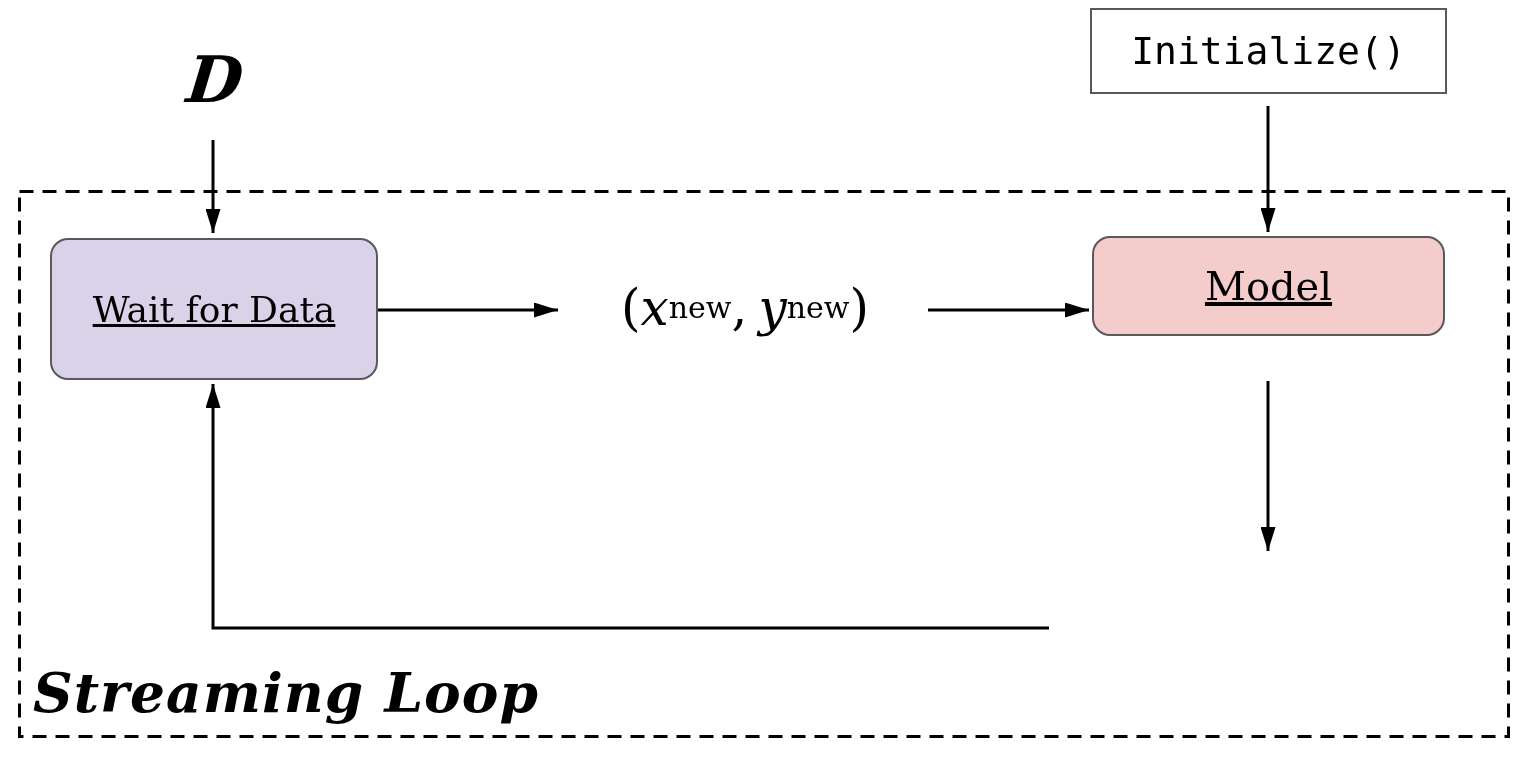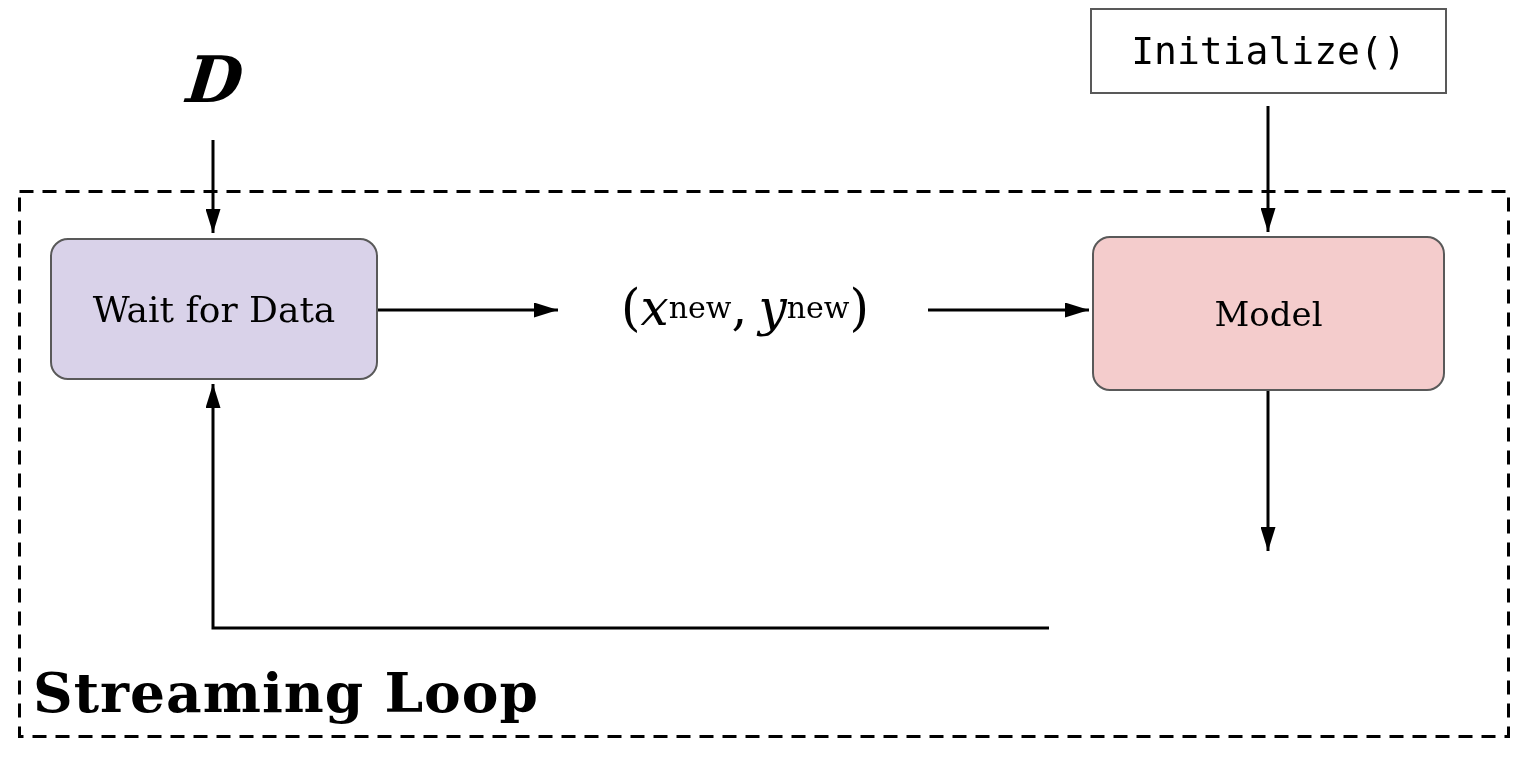--- a/index.html
+++ b/index.html
@@ -44,21 +44,21 @@
   }
   .box {
     position: absolute;
     display: flex;
     align-items: center;
     justify-content: center;
     box-sizing: border-box;
     border: 2.5px solid var(--box-border, #595959);
     white-space: nowrap;
   }
-  .rounded { border-radius: 18px; }
+  .rounded { border-radius: 18px; text-decoration: underline; }
   .init-box {
     left: 1090px;
     top: 8px;
     width: 357px;
     height: 86px;
     background: #ffffff;
     border-width: 2px;
     font-family: "DejaVu Sans Mono", monospace;
     font-size: 38px;
   }
@@ -67,23 +67,23 @@
     top: 238px;
     width: 328px;
     height: 142px;
     background: var(--wait-box-fill, #d9d2e9);
     font-size: 36px;
   }
   .model-box {
     left: 1092px;
     top: 236px;
     width: 353px;
-    height: 155px;
+    height: 100px;
     background: var(--model-box-fill, #f4cccc);
-    font-size: 34px;
+    font-size: 40px;
   }
   .streaming-box {
     left: 1049px;
     top: 555px;
     width: 438px;
     height: 143px;
     background: var(--streaming-update-fill, #b6d7a8);
     font-family: "DejaVu Sans Mono", monospace;
     font-size: 38px;
   }
@@ -109,20 +109,21 @@
   }
   .math-label .comma { font-style: normal; margin-right: 0.22em; }
   .loop-label {
     position: absolute;
     left: 33px;
     top: 660px;
     font-size: 55px;
     font-weight: bold;
     letter-spacing: 1px;
     white-space: nowrap;
+    font-style: italic;
   }
 </style>
 </head>
 <body>
 
 <div class="canvas">
 
   <svg class="arrow-layer" width="1524" height="760" viewBox="0 0 1524 760">
     <defs>
       <marker id="arrowhead" viewBox="0 0 8 5" refX="8" refY="2.5" markerWidth="8" markerHeight="5" orient="auto-start-reverse">

